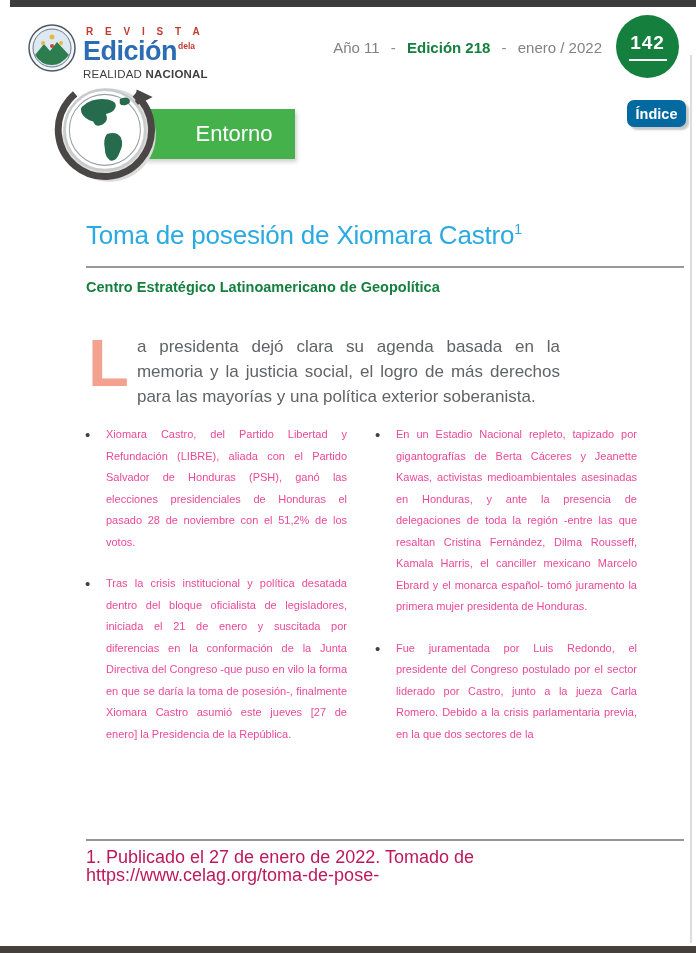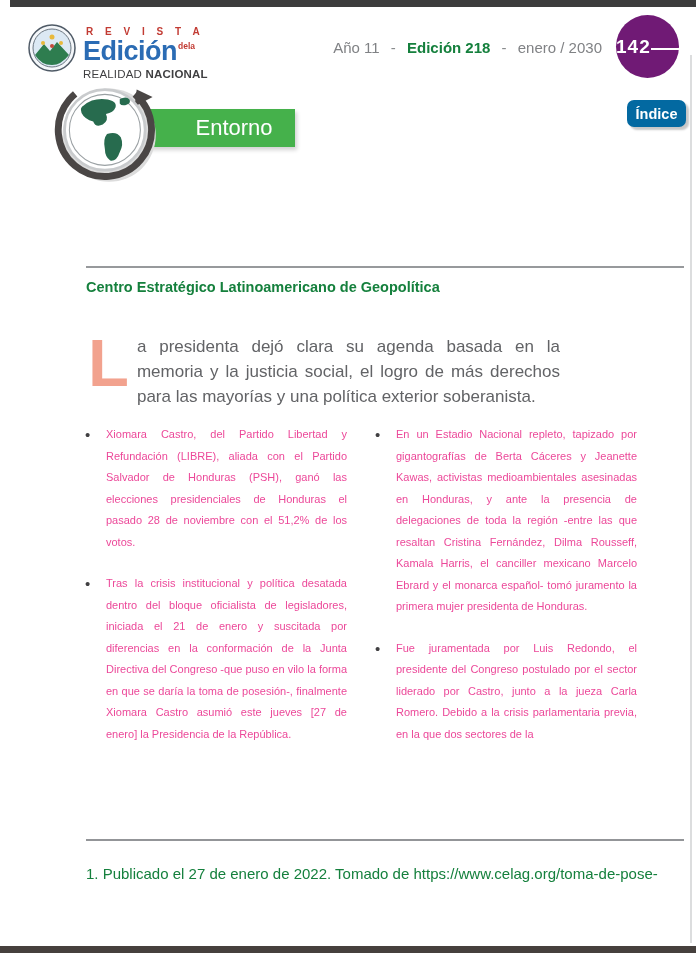--- a/index.html
+++ b/index.html
@@ -23,33 +23,33 @@
   .brand-bottom .b{font-weight:800;}
 
   
   .issue-line{position:absolute;top:39px;left:300px;width:302px;text-align:right;
               font-size:15px;color:#808285;white-space:nowrap;}
   .issue-line .ed{color:#15803d;font-weight:700;}
   .issue-line .sep{margin:0 7px;color:#8A8C8E;}
 
   
   .page-circle{position:absolute;left:616px;top:15px;width:63px;height:63px;border-radius:50%;
-               background:#701a75;color:#fff;display:flex;flex-direction:row;
+               background:#15803d;color:#fff;display:flex;flex-direction:column;
                align-items:center;justify-content:center;}
   .page-circle .num{font-size:19px;font-weight:700;letter-spacing:1px;}
   .page-circle .underline{width:38px;height:2px;background:#fff;margin-top:5px;}
 
   
   .indice{position:absolute;left:627px;top:100px;width:59px;height:27px;background:#0369a1;
           border:none;border-radius:7px;color:#fff;font-size:14.5px;font-weight:600;
           font-family:"Liberation Sans",sans-serif;box-shadow:3px 3px 2px rgba(0,0,0,0.22);
           cursor:pointer;display:flex;align-items:center;justify-content:center;}
 
   
-  .banner{position:absolute;left:143px;top:109px;width:152px;height:38px;background:#45B14B;
+  .banner{position:absolute;left:143px;top:109px;width:152px;height:50px;background:#45B14B;
           color:#fff;display:flex;align-items:center;justify-content:center;
           padding-left:30px;box-sizing:border-box;font-size:22px;
           box-shadow:2px 3px 4px rgba(0,0,0,0.18);}
   .globe-wrap{position:absolute;left:54px;top:79px;width:106px;height:106px;}
 
   
   .title{position:absolute;left:86px;top:220px;margin:0;font-size:26px;font-weight:400;
          color:#29AAE2;letter-spacing:-0.2px;}
   .title sup{font-size:14px;}
   .rule{position:absolute;left:86px;top:266px;width:598px;height:2px;background:#97999C;}
@@ -60,22 +60,22 @@
   .dropcap{float:left;font-size:67px;line-height:52px;font-weight:700;color:#F2A28E;
            margin:3px 8px 0 0;}
 
   .cols{position:absolute;left:85px;top:424px;width:552px;display:flex;gap:28px;}
   .col{width:262px;}
   .bullet{display:flex;margin-bottom:20px;}
   .dot{width:21px;flex:none;font-size:15px;color:#414042;line-height:21.5px;}
   .btext{font-size:11px;line-height:21.5px;color:#ec4899;text-align:justify;hyphens:auto;}
 
   .fn-rule{position:absolute;left:86px;top:839px;width:598px;height:1.5px;background:#939598;}
-  .footnote{position:absolute;left:86px;top:849px;width:580px;font-size:15px;
-            line-height:17.5px;color:#15803d;margin-top:16px;}
+  .footnote{position:absolute;left:86px;top:849px;width:580px;font-size:18px;
+            line-height:17.5px;color:#be185d;}
 </style>
 </head>
 <body>
 
 <div class="page">
 
   <div class="top-bar"></div>
 
   <div class="logo">
     <svg width="48" height="48" viewBox="0 0 48 48">
@@ -101,21 +101,21 @@
         <span class="b">NACIONAL</span>
       </div>
     </div>
   </div>
 
   <div class="issue-line">
     <span>Año 11</span>
     <span class="sep">-</span>
     <span class="ed">Edición 218</span>
     <span class="sep">-</span>
-    <span>enero / 2030</span>
+    <span>enero / 2022</span>
   </div>
 
   <div class="page-circle">
     <span class="num">142</span>
     <span class="underline"></span>
   </div>
 
   <button class="indice">Índice</button>
 
   <div class="banner">
@@ -127,20 +127,23 @@
       <circle cx="48" cy="48" r="44" fill="none" stroke="#4A4645" stroke-width="6.5" stroke-dasharray="215 62" transform="rotate(-50 48 48)"></circle>
       <polygon points="78,10 93,17 76,26" fill="#4A4645"></polygon>
       <circle cx="48" cy="48" r="38" fill="#ffffff" stroke="#C9CBCD" stroke-width="2.5"></circle>
       <circle cx="48" cy="48" r="33.5" fill="none" stroke="#9AA0A3" stroke-width="1"></circle>
       <path d="M28 25 q8 -7 20 -6 q12 1 10 8 q-2 5 -9 6 q3 6 -3 10 q-7 3 -9 -3 q-8 -2 -11 -8 q-2 -5 2 -7 z" fill="#276B4E"></path>
       <path d="M50 52 q9 -3 13 3 q3 7 -1 14 q-3 9 -9 8 q-5 -4 -5 -11 q-2 -9 2 -14 z" fill="#276B4E"></path>
       <path d="M62 19 q6 -3 9 0 q2 3 -2 5 q-5 2 -7 -1 z" fill="#276B4E"></path>
     </svg>
   </div>
 
+  <h1 class="title">
+    <span>Toma de posesión de Xiomara Castro</span><sup>1</sup>
+  </h1>
 
   <div class="rule"></div>
 
   <div class="byline">Centro Estratégico Latinoamericano de Geopolítica</div>
 
   <p class="lead">
     <span class="dropcap">L</span><span>a presidenta dejó clara su agenda basada en la memoria y la justicia social, el logro de más derechos para las mayorías y una política exterior soberanista.</span>
   </p>
 
   <div class="cols">

